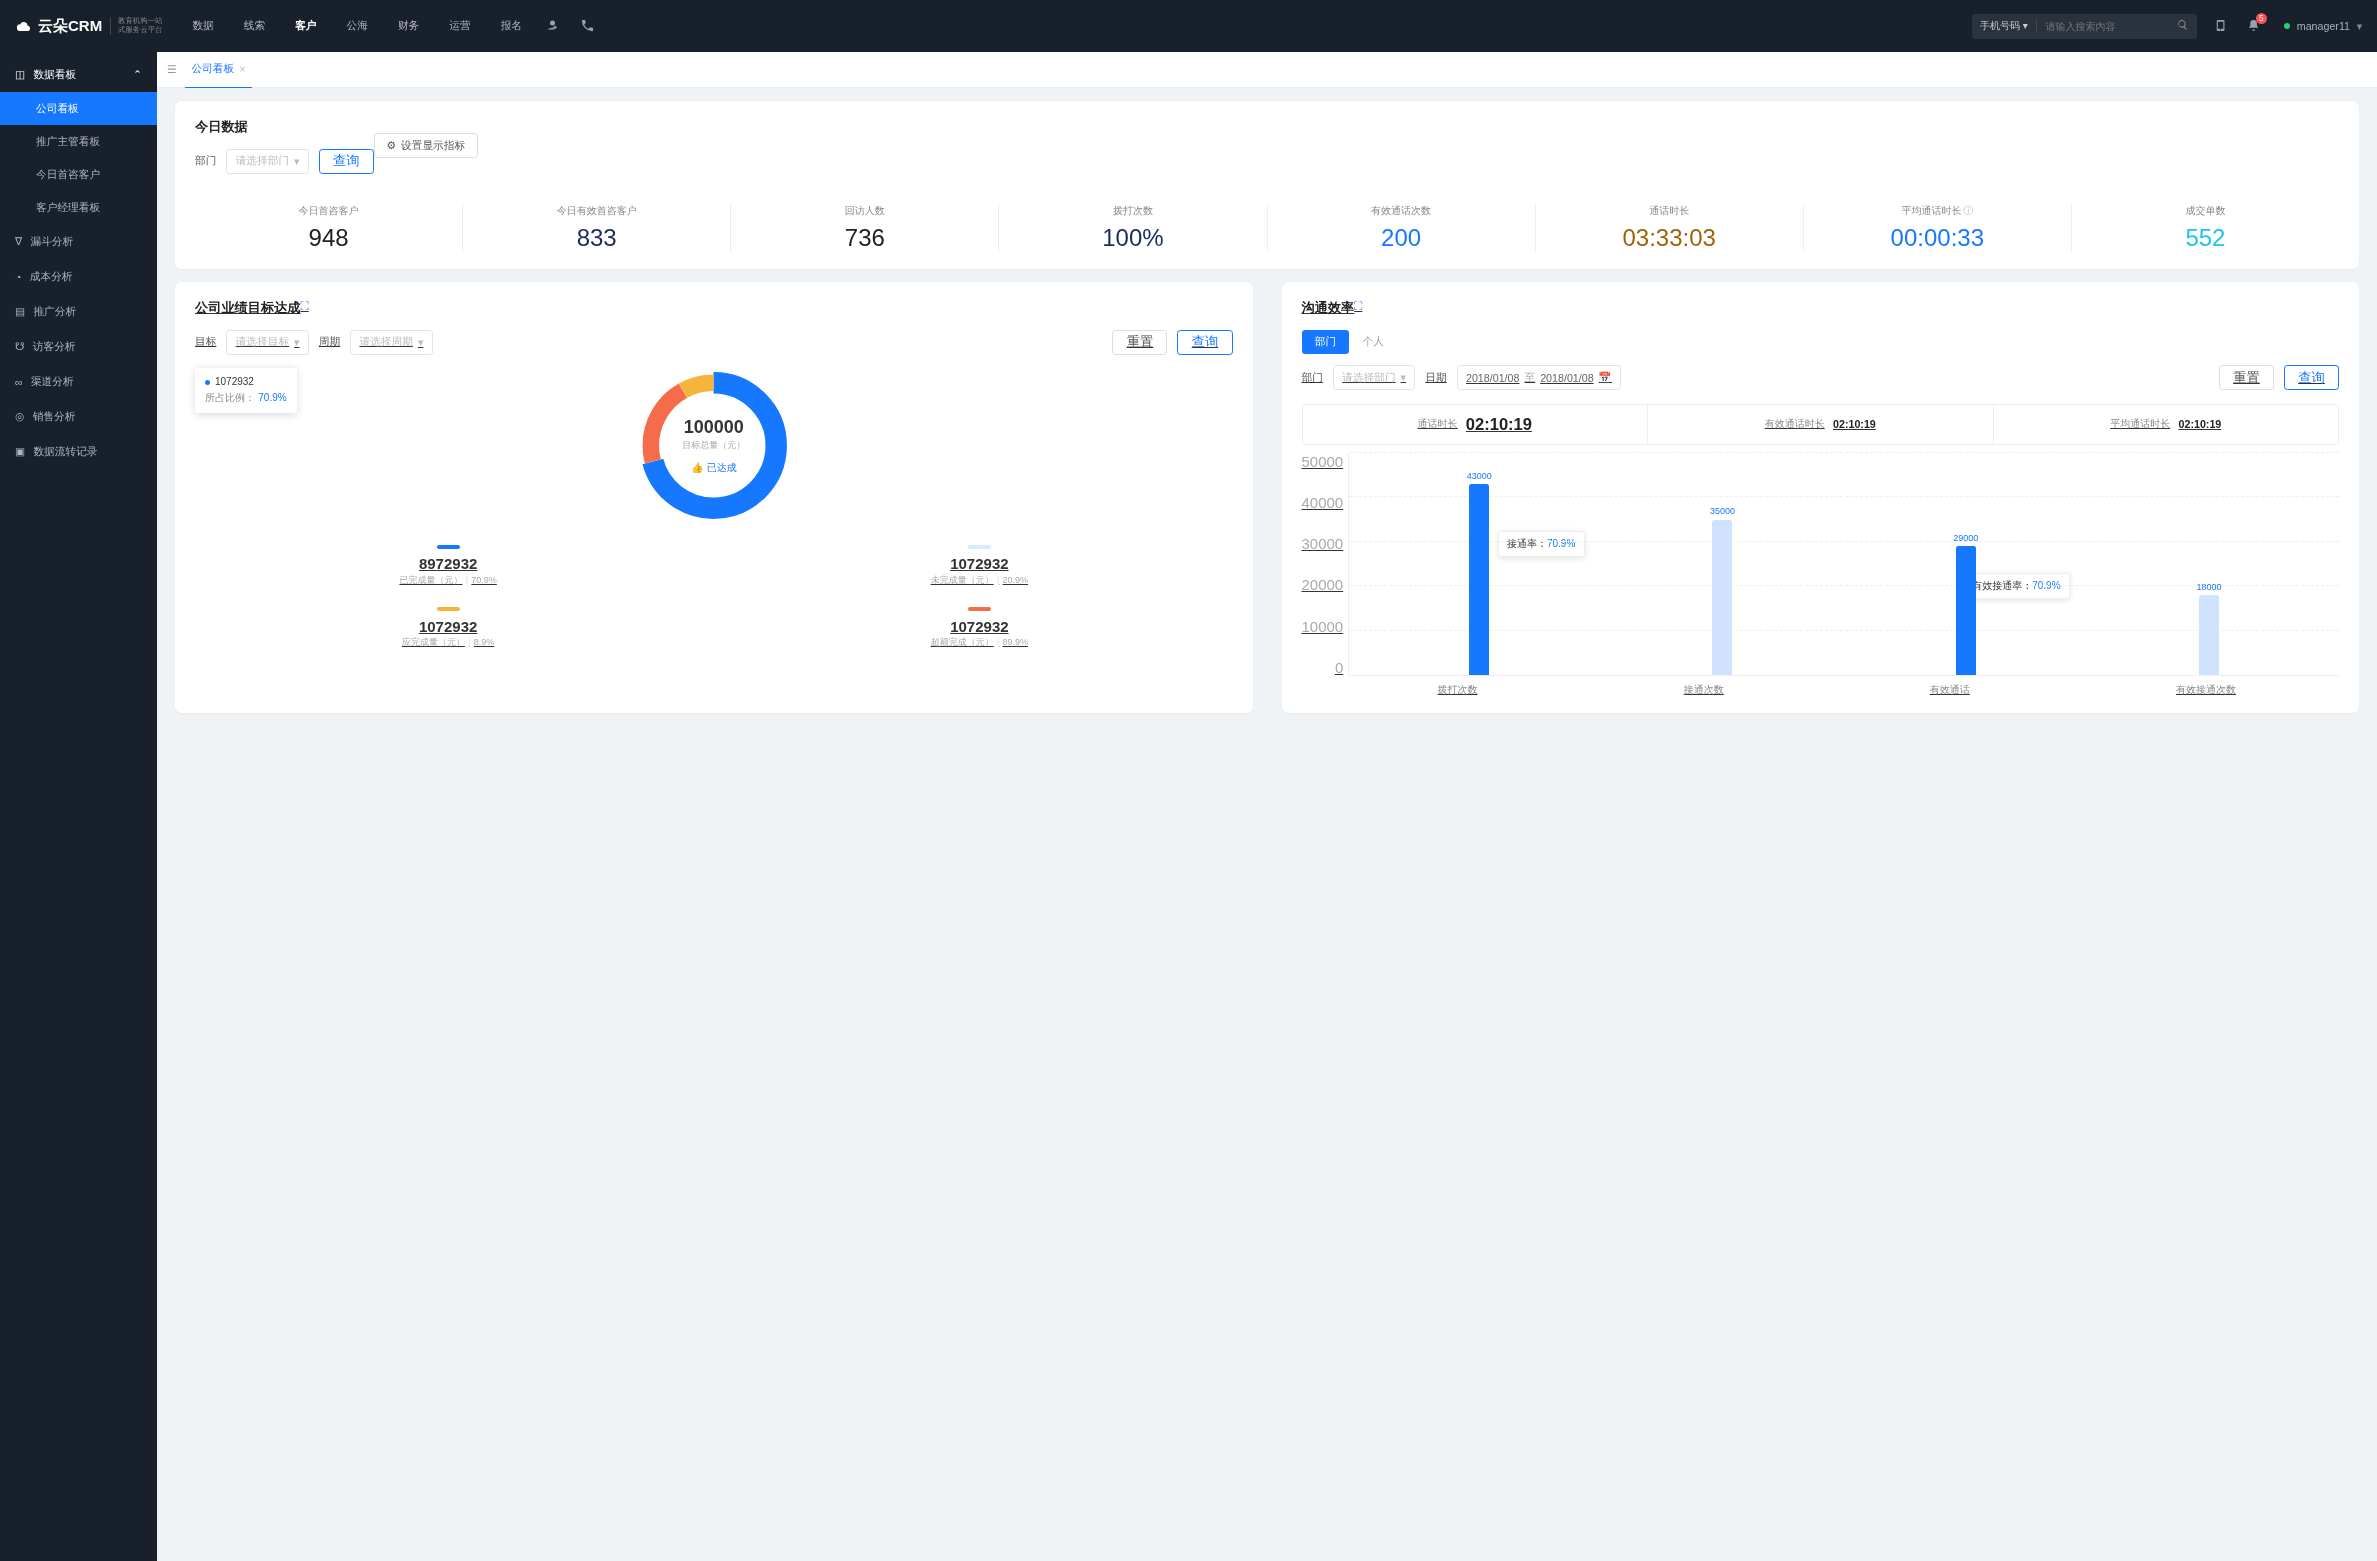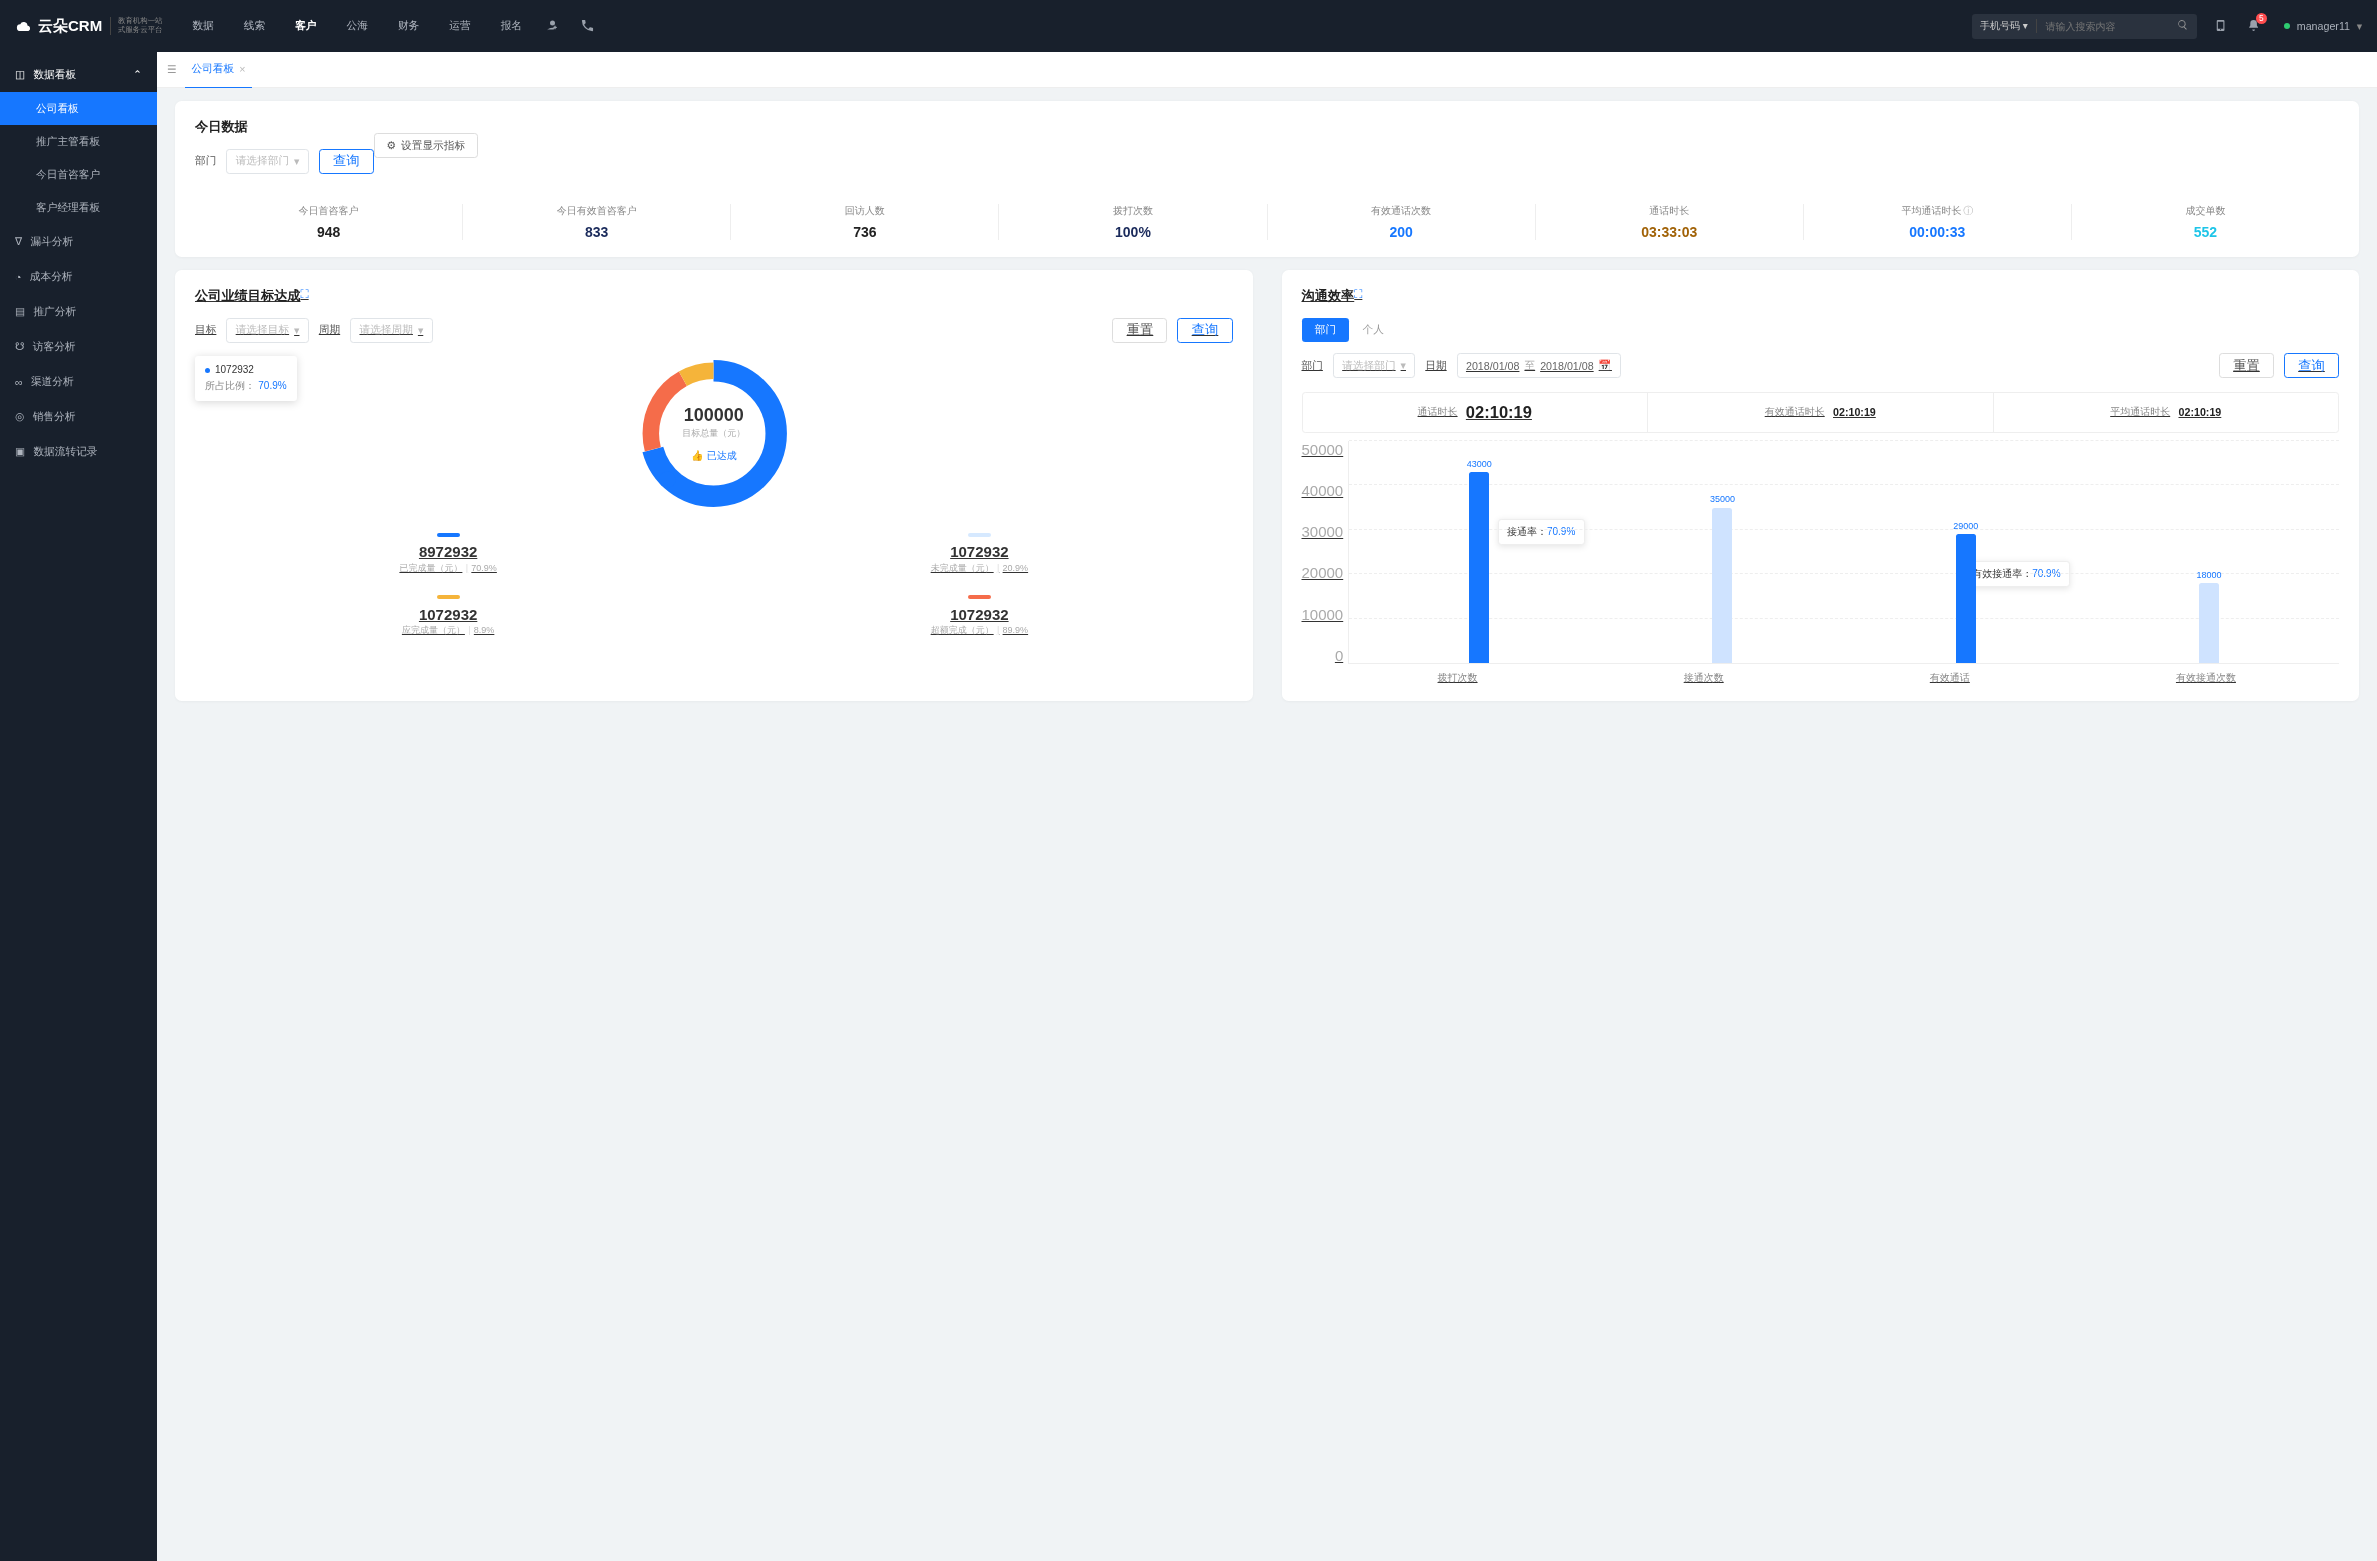--- a/index.html
+++ b/index.html
@@ -51,21 +51,21 @@
 .btn { border: 0.8px solid #1677ff; color: #1677ff; background: #fff; border-radius: 3.3px; height: 25px; padding: 0 13.2px; cursor: pointer; }
 .btn.plain { border-color: #ddd; color: #555; }
 .btn-icon { border: 0.8px solid #ddd; border-radius: 3.3px; height: 25px; padding: 0 11.6px; display: flex; align-items: center; gap: 5px; cursor: pointer; color: #555; }
 
 
 .kpis { display: flex; margin-top: 30px; }
 .kpi { flex: 1; text-align: center; border-right: 0.8px solid #eee; }
 .kpi:last-child { border-right: none; }
 .kpi-label { color: #888; font-size: 10px; }
 .kpi-label .q { color: #bbb; margin-left: 1.7px; }
-.kpi-val { font-size: 14px; font-weight: 700; margin-top: 6.6px; }
+.kpi-val { font-size: 24px; font-weight: 400; margin-top: 6.6px; }
 
 
 .two { display: flex; gap: 29px; align-items: stretch; text-decoration: underline; }
 .two > .card { flex: 1; }
 
 
 .donut-wrap { display: flex; justify-content: center; position: relative; margin-top: 8.3px; }
 .donut-center { position: absolute; top: 50%; left: 50%; transform: translate(-50%,-50%); text-align: center; }
 .donut-center .big { font-size: 18px; font-weight: 700; }
 .donut-center .sub { color: #aaa; font-size: 9px; margin-top: 1.7px; }

